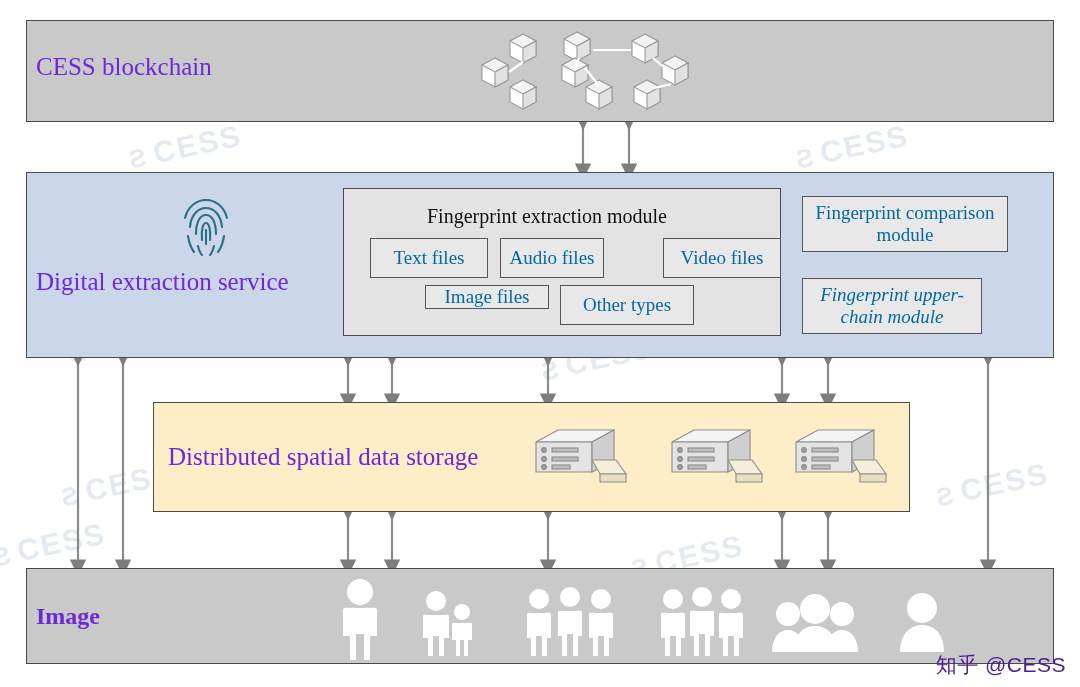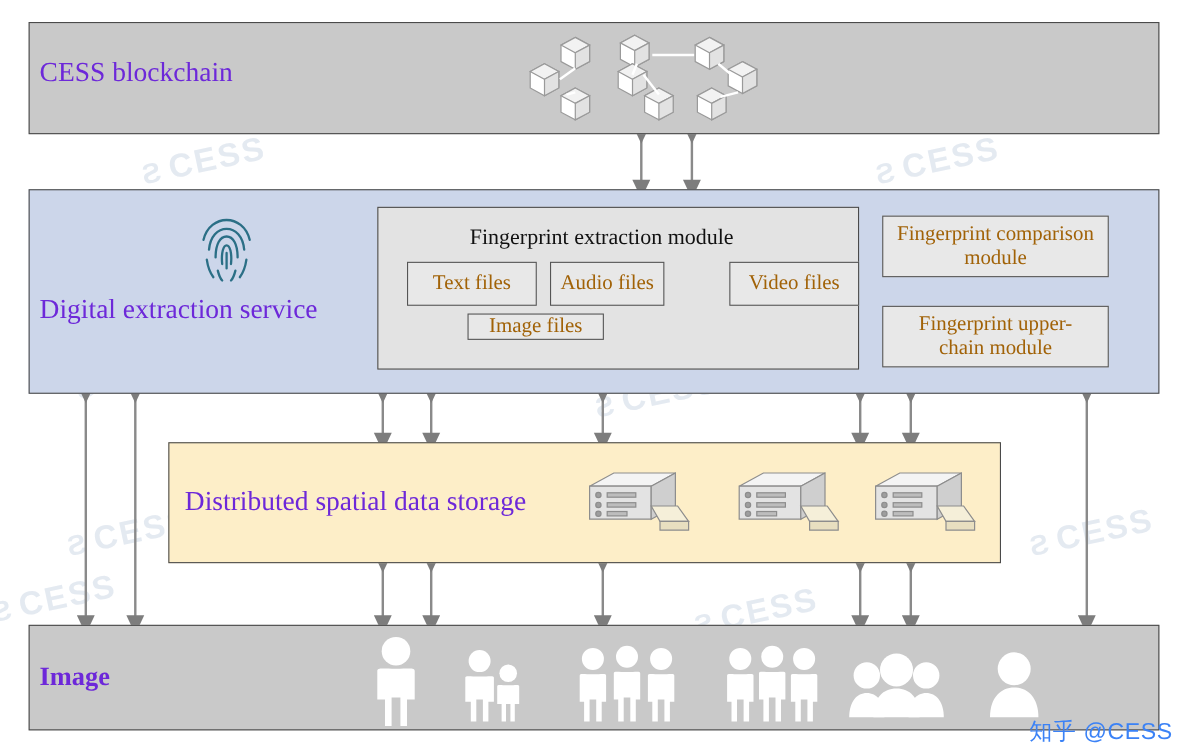--- a/index.html
+++ b/index.html
@@ -48,42 +48,42 @@
   
   .box {
     position: absolute;
     border: 1.4px solid #555;
     background: #e8e8e8;
     display: flex;
     align-items: center;
     justify-content: center;
     text-align: center;
     font-size: 19px;
-    color: #a16207;
+    color: #0369a1;
     line-height: 1.15;
   }
   .group-label {
     position: absolute;
     font-size: 20px;
     color: #111;
     white-space: nowrap;
   }
 
   
   .arrow { position: absolute; }
 
   
   .icon-wrap { position: absolute; }
 
   
   .credit {
     position: absolute;
     right: 14px; bottom: 8px;
     font-size: 21px;
-    color: #3b82f6;
+    color: #4c1d95;
     font-family: "Liberation Sans", sans-serif;
     letter-spacing: .5px;
   }
 </style>
 </head>
 <body>
 
 <div id="stage">
 
   <div class="wm" style="left:95px;  top:60px;  font-size:30px;"><span class="mark">Ƨ</span><span>CESS</span></div>
@@ -217,23 +217,24 @@
     </svg>
   </div>
 
   <div class="band" style="left:343px; top:188px; width:438px; height:148px; background:#e3e3e3;"></div>
   <div class="group-label" style="left:427px; top:205px;text-align:center;">Fingerprint extraction module</div>
 
   <div class="box" style="left:370px; top:238px; width:118px; height:40px;">Text files</div>
   <div class="box" style="left:500px; top:238px; width:104px; height:40px;">Audio files</div>
   <div class="box" style="left:637px; top:238px; width:118px; height:40px;margin-left:26px;">Video files</div>
   <div class="box" style="left:425px; top:285px; width:124px; height:24px;">Image files</div>
+  <div class="box" style="left:560px; top:285px; width:134px; height:40px;">Other types</div>
 
   <div class="box" style="left:802px; top:196px; width:206px; height:56px; font-size:19px; padding:0 8px;">Fingerprint comparison module</div>
-  <div class="box" style="left:802px; top:278px; width:206px; height:56px; font-size:19px; padding:0 17px;">Fingerprint upper-chain module</div>
+  <div class="box" style="left:802px; top:278px; width:180px; height:56px; font-size:19px; padding:0 17px;font-style:italic;">Fingerprint upper-chain module</div>
 
   <div class="band band-yellow" style="left:153px; top:402px; width:757px; height:110px;"></div>
   <div class="band-title" style="left:168px; top:443px;">Distributed spatial data storage</div>
 
   <div class="icon-wrap" style="left:528px; top:424px;">
     <svg width="366" height="66" viewBox="0 0 366 66">
       <g stroke="#8d8d8d" stroke-width="1.1">
 
         <g transform="translate(2,4)">
           <path d="M6,14 L62,14 L84,2 L28,2 Z" fill="#f4f4f4"></path>

